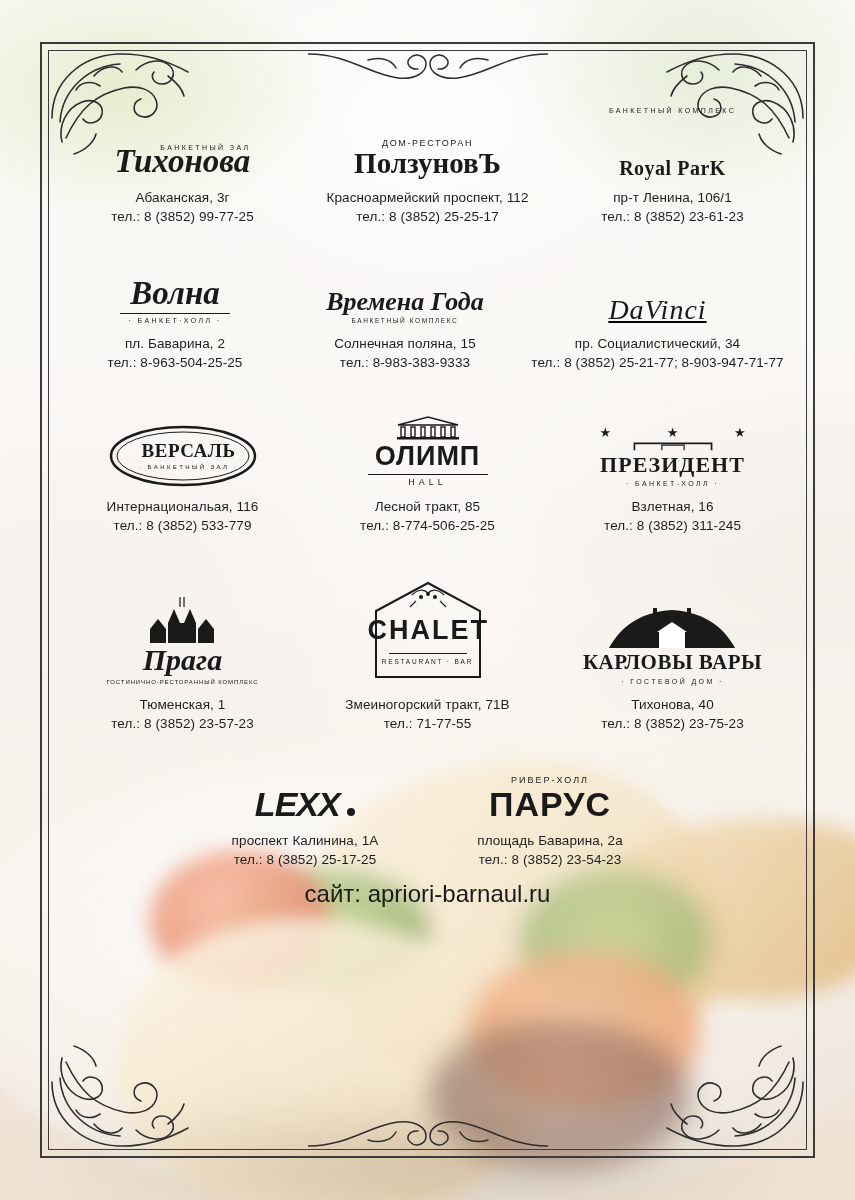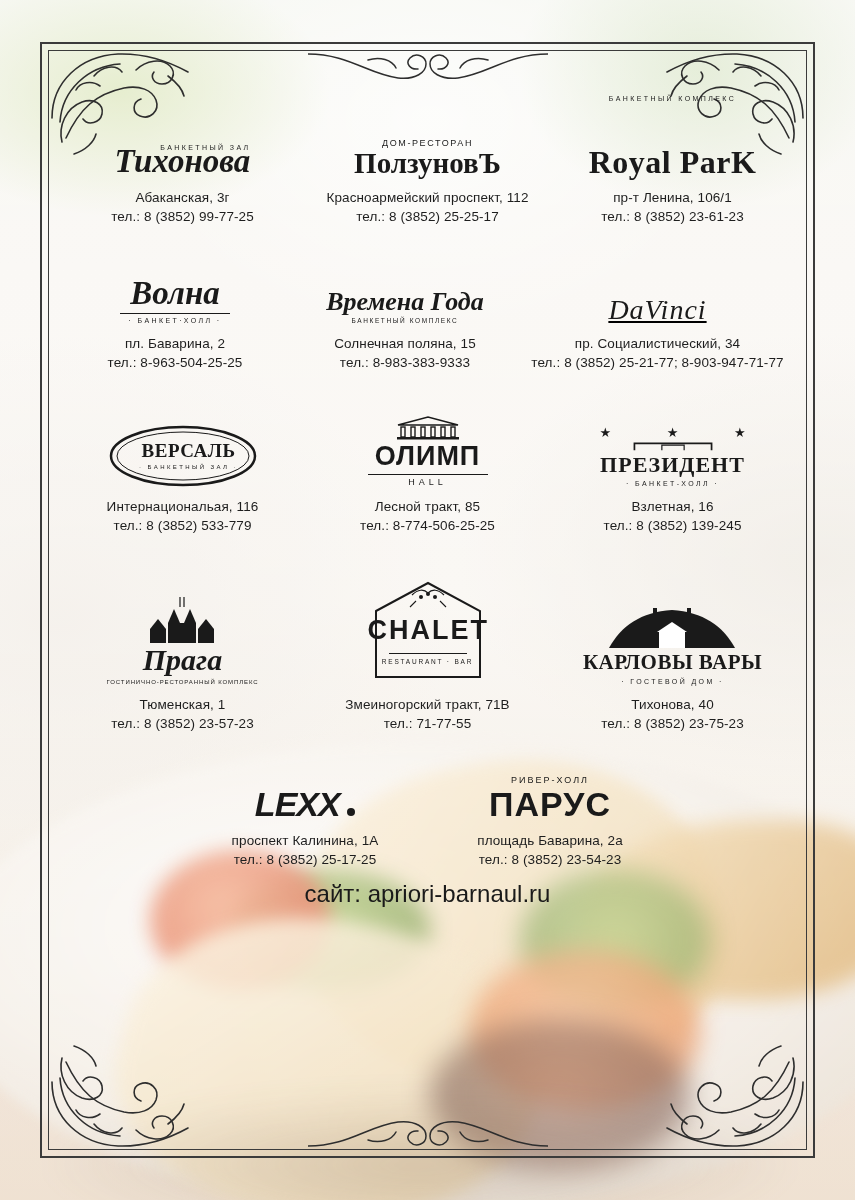--- a/index.html
+++ b/index.html
@@ -354,21 +354,21 @@
           </div>
         </div>
         <div class="addr">Красноармейский проспект, 112</div>
         <div class="phone">тел.: 8 (3852) 25-25-17</div>
       </div>
 
       <div class="venue" style="width:245px;">
         <div class="logo-wrap">
           <div style="text-align:center;">
             <div class="tiny-caps" style="margin-bottom:2px;">БАНКЕТНЫЙ  КОМПЛЕКС</div>
-            <div class="serif-bold" style="font-size:32px;letter-spacing:0.5px;margin-top:44px;">Royal ParK</div>
+            <div class="serif-bold" style="font-size:20px;letter-spacing:0.5px;margin-top:44px;">Royal ParK</div>
           </div>
         </div>
         <div class="addr">пр-т Ленина, 106/1</div>
         <div class="phone">тел.: 8 (3852) 23-61-23</div>
       </div>
     </div>
 
     <div class="row" style="margin-bottom:44px;">
       <div class="venue" style="width:230px;">
         <div class="logo-wrap">
@@ -450,21 +450,21 @@
             <div class="tiny-caps" style="font-size:13px;letter-spacing:26px;margin-left:26px;">★ ★ ★</div>
             <svg viewBox="0 0 150 14" width="150" height="12" style="display:block;margin:1px auto 0;">
               <path d="M30 12 L30 4 L120 4 L120 12" fill="none" stroke="#1a1a1a" stroke-width="2"></path>
               <path d="M62 12 L62 6 L88 6 L88 12" fill="none" stroke="#1a1a1a" stroke-width="1.4"></path>
             </svg>
             <div class="serif-bold" style="font-size:22px;letter-spacing:1px;margin-top:2px;">ПРЕЗИДЕНТ</div>
             <div class="tiny-caps" style="font-size:7px;margin-top:4px;">· БАНКЕТ-ХОЛЛ ·</div>
           </div>
         </div>
         <div class="addr" style="margin-top:10px;">Взлетная, 16</div>
-        <div class="phone">тел.: 8 (3852) 139-245</div>
+        <div class="phone">тел.: 8 (3852) 311-245</div>
       </div>
     </div>
 
     <div class="row" style="margin-bottom:34px;align-items:flex-end;">
       <div class="venue" style="width:245px;">
         <div class="logo-wrap" style="height:100px;">
           <div style="text-align:center;">
             <svg viewBox="0 0 120 54" width="120" height="54" style="display:block;margin:0 auto;">
               <path d="M58 4 L58 14 M62 4 L62 14" stroke="#1a1a1a" stroke-width="1.2"></path>
               <path d="M46 30 L52 16 L58 30 Z" fill="#1a1a1a"></path>

